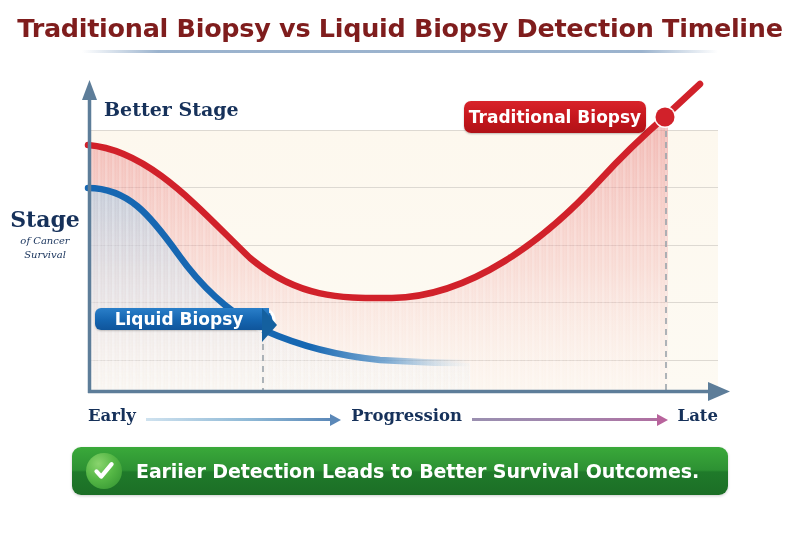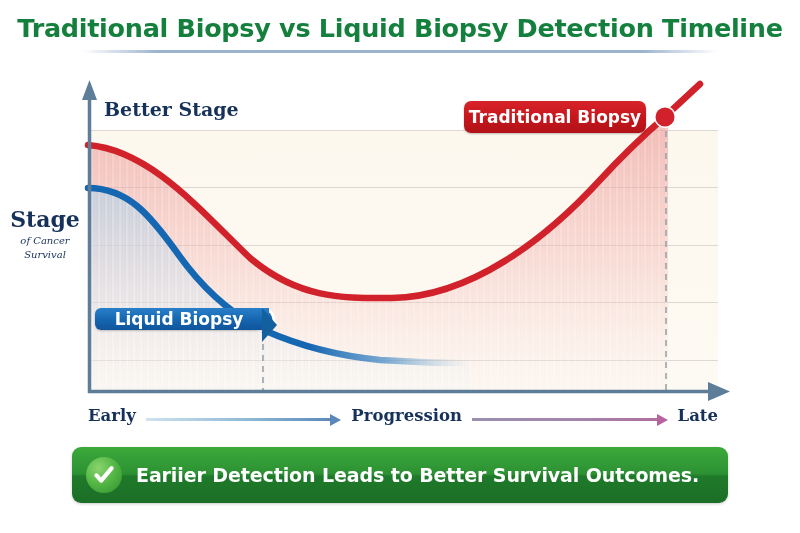--- a/index.html
+++ b/index.html
@@ -24,21 +24,21 @@
     position: absolute;
     left: 0;
     top: 14px;
     width: 800px;
     text-align: center;
   }
   #chart-title {
     font-family: "DejaVu Sans", sans-serif;
     font-size: 25.5px;
     font-weight: bold;
-    color: #15803d;
+    color: #7f1d1d;
     letter-spacing: -0.3px;
     white-space: nowrap;
     line-height: 1.1;
   }
   #title-rule {
     position: absolute;
     left: 82px;
     top: 50px;
     width: 636px;
     height: 3px;
@@ -178,21 +178,21 @@
     background: linear-gradient(to right, #9a8fb0 0%, #a385ad 55%, #b06ea0 100%);
   }
   #arrow-progression-late .head { border-left: 11px solid #b8639c; }
 
   
   #outcome-banner {
     position: absolute;
     left: 72px;
     top: 447px;
     width: 656px;
-    height: 56px;
+    height: 48px;
     border-radius: 9px;
     background: linear-gradient(to bottom, #3aa93a 0%, #2d9133 48%, #1f7a2a 52%, #1c6e26 100%);
     box-shadow: 0 1px 3px rgba(0,0,0,0.2);
     display: flex;
     align-items: center;
     padding-left: 14px;
     box-sizing: border-box;
   }
   #check-badge {
     position: relative;

